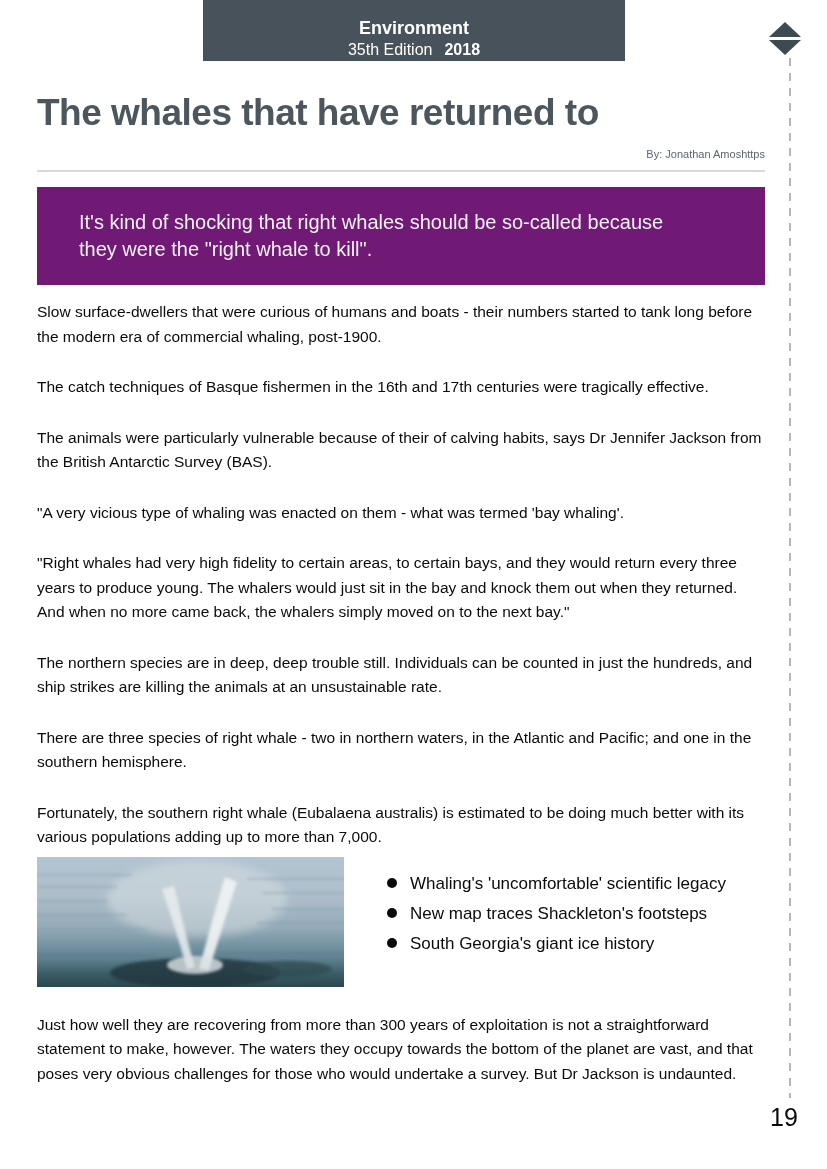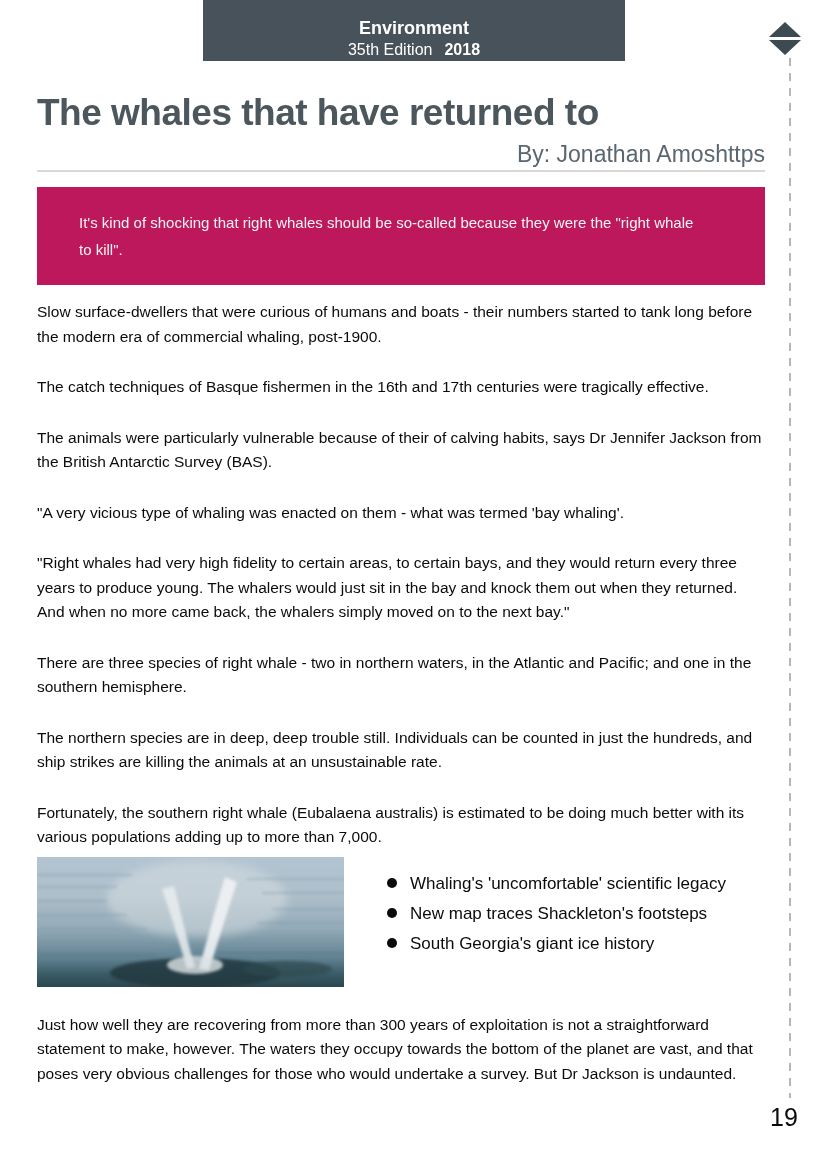--- a/index.html
+++ b/index.html
@@ -74,36 +74,36 @@
   }
   .article-subtitle {
     font-size: 28px;
     font-weight: 400;
     color: #141414;
     line-height: 34px;
     margin-top: 4px;
   }
   .byline {
     text-align: right;
-    font-size: 23px;
+    font-size: 11px;
     color: #5a6670;
     margin-top: 9px;
     line-height: 22px;
   }
   .byline-rule {
     height: 2px;
     background: #d9d9d9;
     margin-top: 5px;
   }
 
   .quote-box {
     margin-top: 15px;
-    background: #be185d;
+    background: #701a75;
     color: #f2f3f3;
-    font-size: 15px;
+    font-size: 20px;
     line-height: 27px;
     padding: 22px 60px 22px 42px;
     min-height: 92px;
   }
 
   .body-paragraph {
     font-size: 15.5px;
     line-height: 24.5px;
     color: #0b0b0b;
     margin-top: 26px;
@@ -179,22 +179,22 @@
     <div class="byline">By: Jonathan Amoshttps</div>
     <div class="byline-rule"></div>
 
     <div class="quote-box">It's kind of shocking that right whales should be so-called because they were the "right whale to kill".</div>
 
     <p class="body-paragraph first">Slow surface-dwellers that were curious of humans and boats - their numbers started to tank long before the modern era of commercial whaling, post-1900.</p>
     <p class="body-paragraph">The catch techniques of Basque fishermen in the 16th and 17th centuries were tragically effective.</p>
     <p class="body-paragraph">The animals were particularly vulnerable because of their of calving habits, says Dr Jennifer Jackson from the British Antarctic Survey (BAS).</p>
     <p class="body-paragraph">"A very vicious type of whaling was enacted on them - what was termed 'bay whaling'.</p>
     <p class="body-paragraph">"Right whales had very high fidelity to certain areas, to certain bays, and they would return every three years to produce young. The whalers would just sit in the bay and knock them out when they returned. And when no more came back, the whalers simply moved on to the next bay."</p>
+    <p class="body-paragraph">The northern species are in deep, deep trouble still. Individuals can be counted in just the hundreds, and ship strikes are killing the animals at an unsustainable rate.</p>
     <p class="body-paragraph">There are three species of right whale - two in northern waters, in the Atlantic and Pacific; and one in the southern hemisphere.</p>
-    <p class="body-paragraph">The northern species are in deep, deep trouble still. Individuals can be counted in just the hundreds, and ship strikes are killing the animals at an unsustainable rate.</p>
     <p class="body-paragraph">Fortunately, the southern right whale (Eubalaena australis) is estimated to be doing much better with its various populations adding up to more than 7,000.</p>
 
     <div class="media-row">
       <div class="photo-frame">
         <svg viewBox="0 0 307 130" preserveAspectRatio="none" aria-hidden="true">
           <defs>
             <linearGradient id="sea" x1="0" y1="0" x2="0" y2="1">
               <stop offset="0" stop-color="#b3c4d2"></stop>
               <stop offset="0.3" stop-color="#aebfca"></stop>
               <stop offset="0.55" stop-color="#93aab8"></stop>

